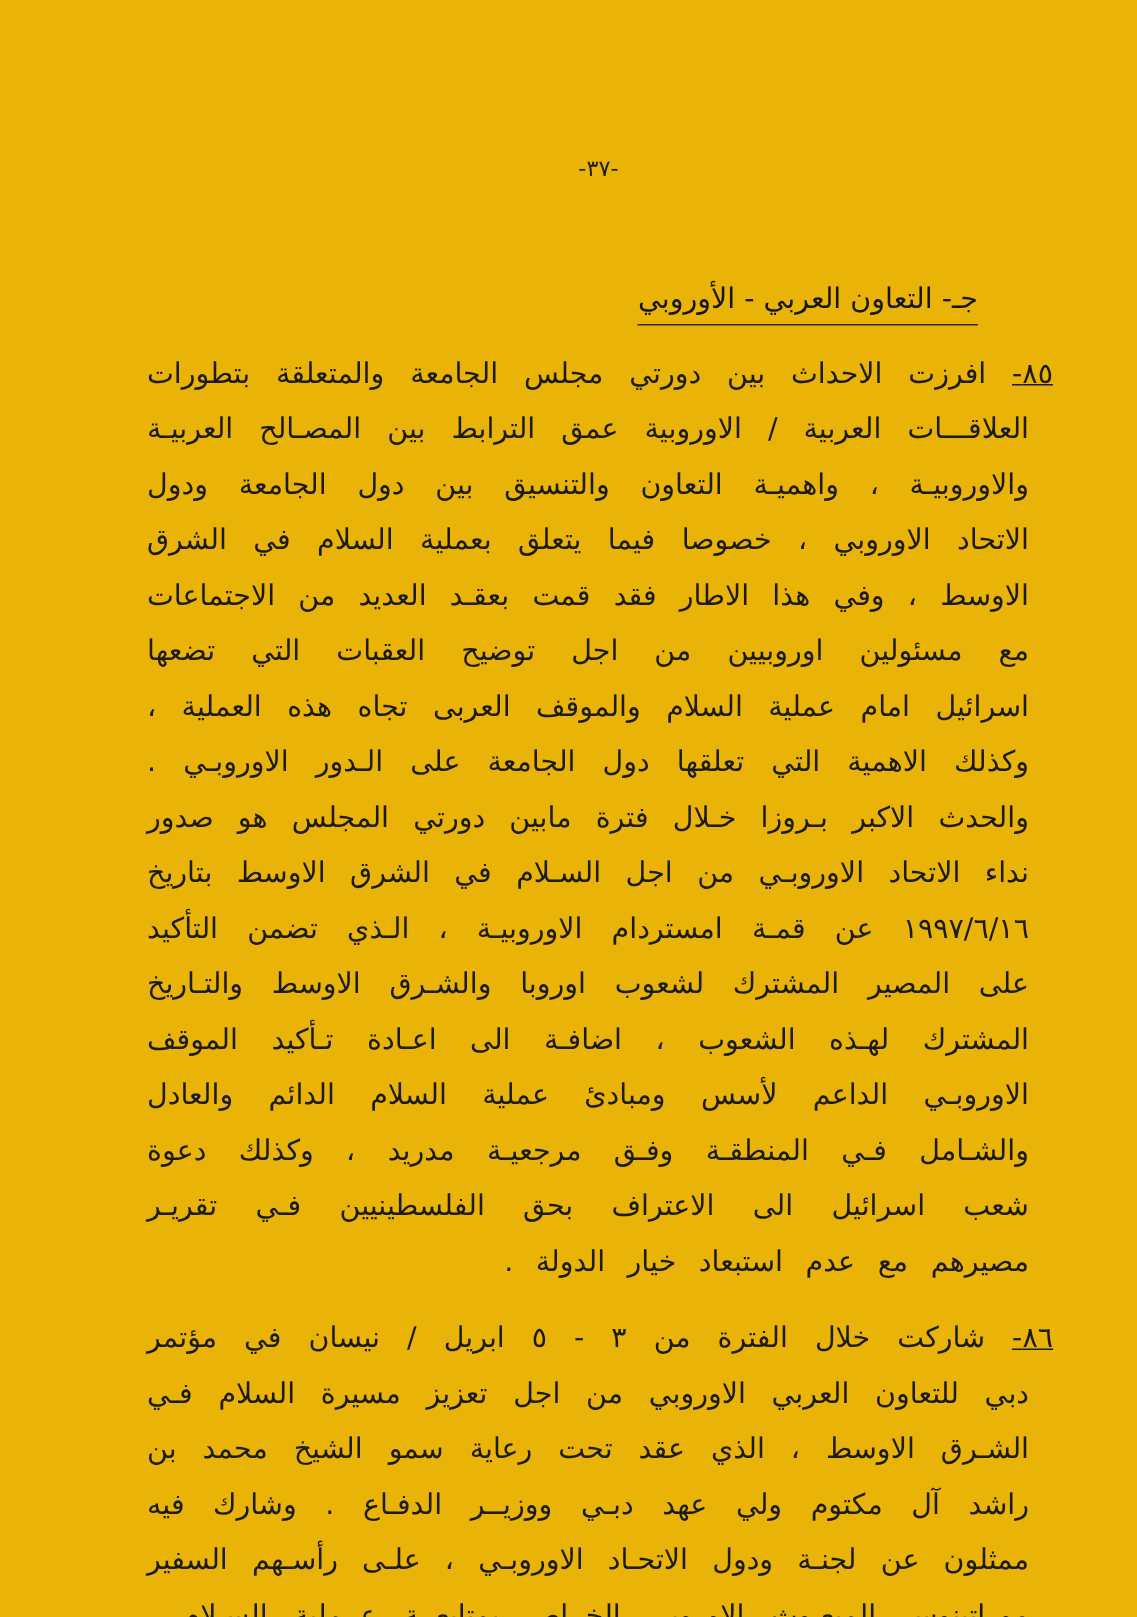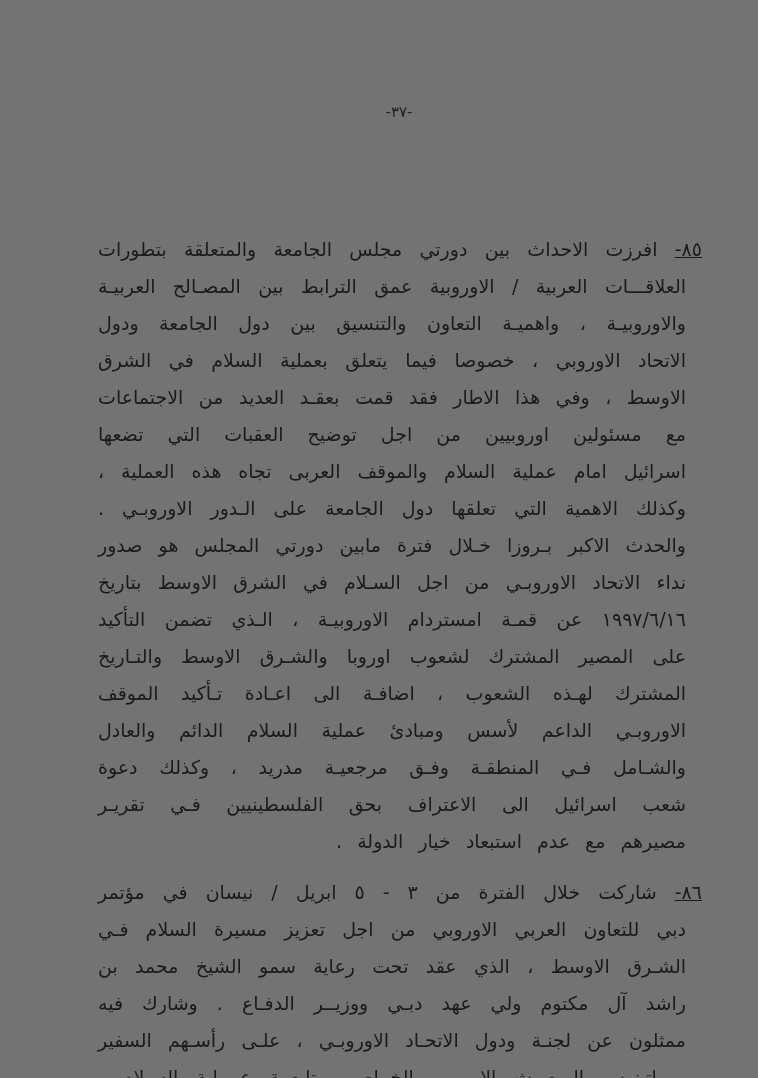--- a/index.html
+++ b/index.html
@@ -5,21 +5,21 @@
   html, body {
     margin: 0;
     padding: 0;
     background: #ffffff;
   }
   .page {
     position: relative;
     width: 758px;
     height: 1078px;
     margin: 0 auto;
-    background: #737373;
+    background: #eab308;
     color: #1d1d1d;
     font-family: "DejaVu Sans", sans-serif;
     overflow: hidden;
   }
   .page-number {
     position: absolute;
     top: 103px;
     left: 0;
     width: 100%;
     text-align: center;
@@ -62,20 +62,21 @@
     text-decoration: underline;
   }
 </style>
 </head>
 <body>
 
 <div class="page">
 
   <div class="page-number">-٣٧-</div>
 
+  <div class="heading">جـ- التعاون العربي - الأوروبي</div>
 
   <div class="content">
 
     <p class="para"><span class="para-number">٨٥-</span> <span>افرزت الاحداث بين دورتي مجلس الجامعة والمتعلقة بتطورات العلاقـــات العربية / الاوروبية عمق الترابط بين المصـالح العربيـة والاوروبيـة ، واهميـة التعاون والتنسيق بين دول الجامعة ودول الاتحاد الاوروبي ، خصوصا فيما يتعلق بعملية السلام في الشرق الاوسط ، وفي هذا الاطار فقد قمت بعقـد العديد من الاجتماعات مع مسئولين اوروبيين من اجل توضيح العقبات التي تضعها اسرائيل امام عملية السلام والموقف العربى تجاه هذه العملية ، وكذلك الاهمية التي تعلقها دول الجامعة على الـدور الاوروبـي . والحدث الاكبر بـروزا خـلال فترة مابين دورتي المجلس هو صدور نداء الاتحاد الاوروبـي من اجل السـلام في الشرق الاوسط بتاريخ ١٩٩٧/٦/١٦ عن قمـة امستردام الاوروبيـة ، الـذي تضمن التأكيد على المصير المشترك لشعوب اوروبا والشـرق الاوسط والتـاريخ المشترك لهـذه الشعوب ، اضافـة الى اعـادة تـأكيد الموقف الاوروبـي الداعم لأسس ومبادئ عملية السلام الدائم والعادل والشـامل فـي المنطقـة وفـق مرجعيـة مدريد ، وكذلك دعوة شعب اسرائيل الى الاعتراف بحق الفلسطينيين فـي تقريـر مصيرهم مع عدم استبعاد خيار الدولة .</span></p>
 
     <p class="para"><span class="para-number">٨٦-</span> <span>شاركت خلال الفترة من ٣ - ٥ ابريل / نيسان في مؤتمر دبي للتعاون العربي الاوروبي من اجل تعزيز مسيرة السلام فـي الشـرق الاوسط ، الذي عقد تحت رعاية سمو الشيخ محمد بن راشد آل مكتوم ولي عهد دبـي ووزيــر الدفـاع . وشارك فيه ممثلون عن لجنـة ودول الاتحـاد الاوروبـي ، علـى رأسـهم السفير موراتينوس المبعـوث الاوروبي الخــاص بمتابعــة عــملية السـلام . اضافة</span></p>
 
   </div>
 
 </div>

